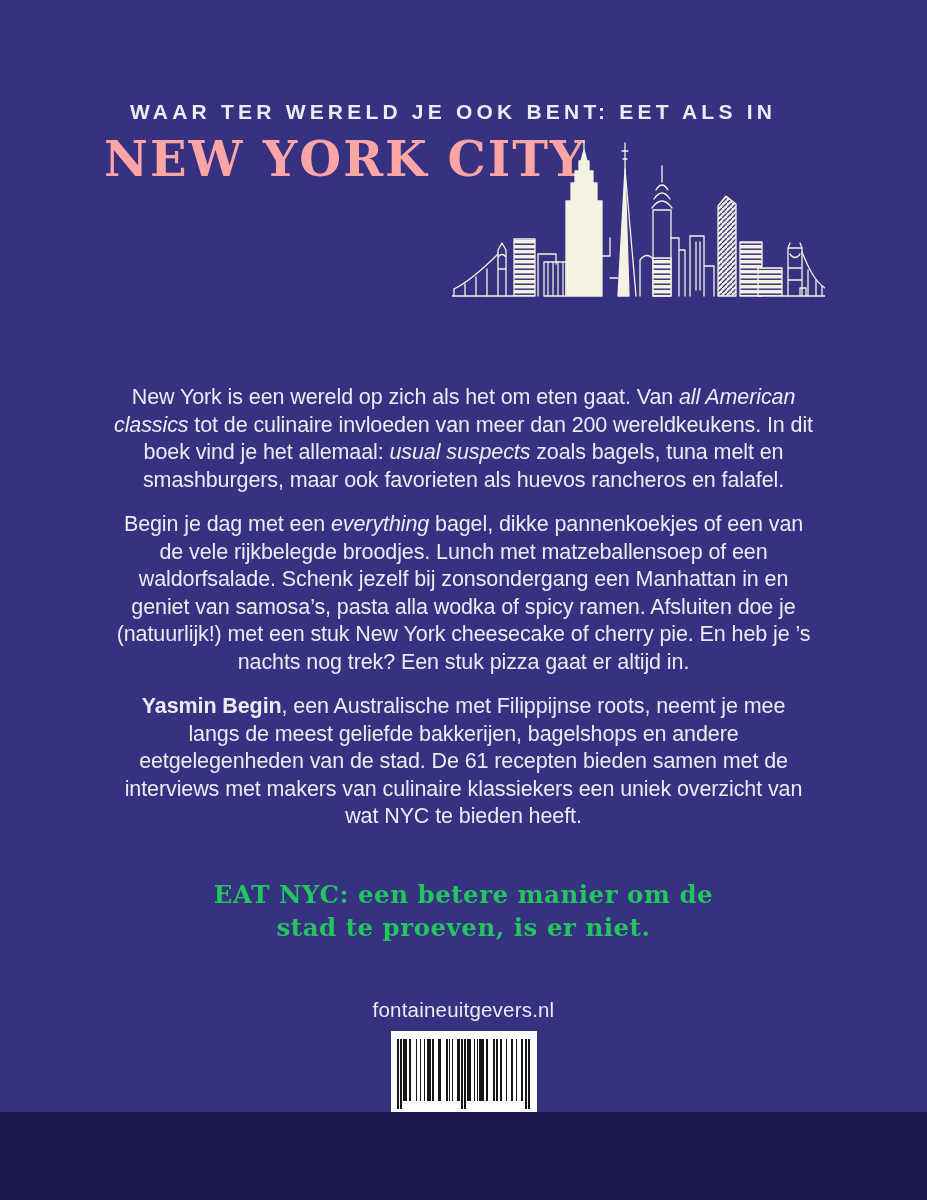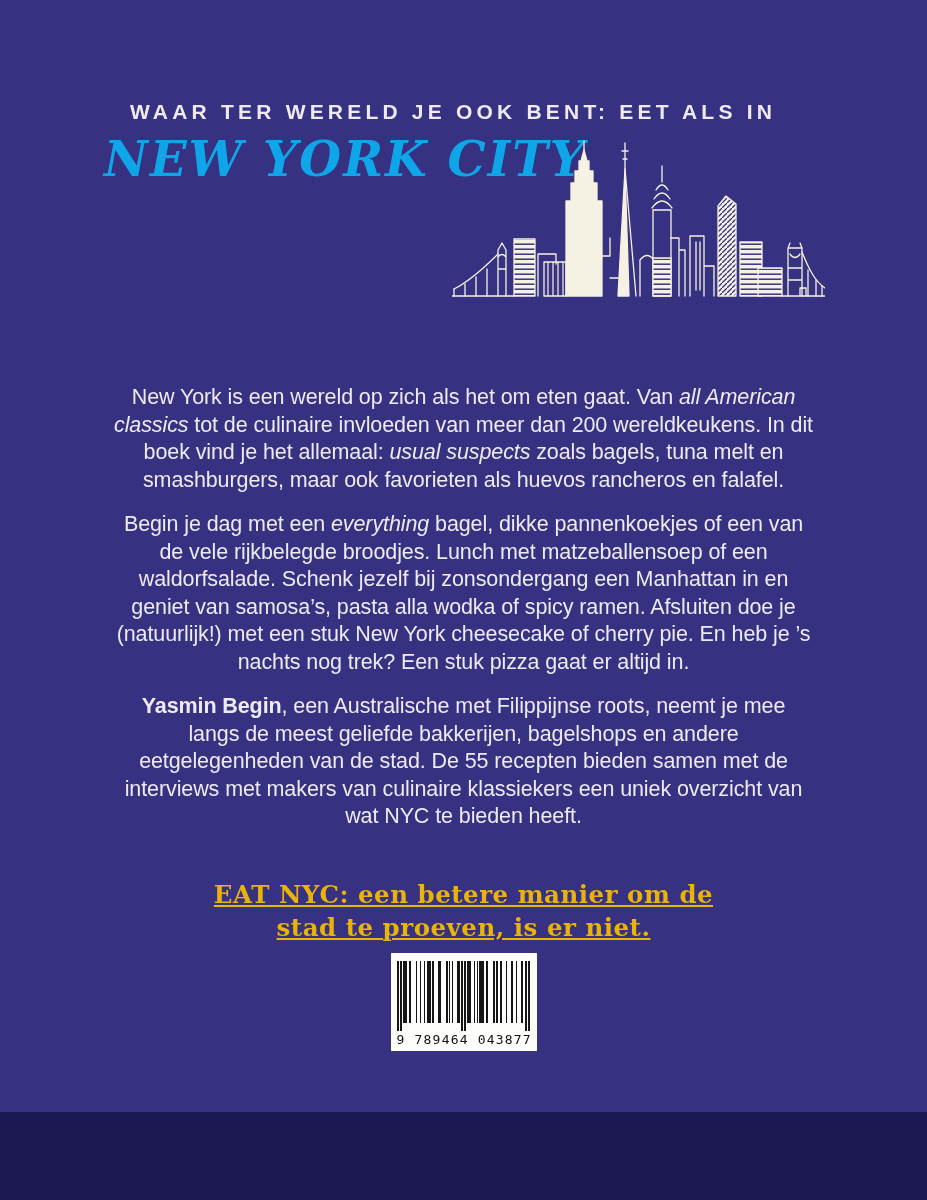--- a/index.html
+++ b/index.html
@@ -15,27 +15,26 @@
     position:absolute;left:130px;top:100px;
     color:#edeaf2;
     font-family:"Liberation Sans",sans-serif;
     font-weight:bold;
     font-size:21px;
     letter-spacing:4.2px;
     white-space:nowrap;
   }
   .title{
     position:absolute;left:104px;top:131px;
-    color:#0ea5e9;
+    color:#fca5a5;
     font-family:"DejaVu Serif","Liberation Serif",serif;
     font-weight:bold;
     font-size:48px;
     letter-spacing:2px;
     white-space:nowrap;
-    font-style:italic;
   }
   .skyline{
     position:absolute;left:452px;top:138px;
     width:373px;height:162px;
   }
   .content{
     position:absolute;top:340px;left:0;
     width:927px;
     text-align:center;
     margin-top:44px;
@@ -45,27 +44,26 @@
     margin:0 auto 17px auto;
     color:#edeaf2;
     font-size:21.5px;
     line-height:27.5px;
     letter-spacing:-0.1px;
   }
   .para .it{font-style:italic;}
   .para .b{font-weight:bold;}
   .callout{
     margin:47px auto 0 auto;
-    color:#eab308;
+    color:#22c55e;
     font-family:"DejaVu Serif","Liberation Serif",serif;
     font-weight:bold;
     font-size:24.5px;
     line-height:33px;
     letter-spacing:0.5px;
-    text-decoration:underline;
   }
   .website{
     margin:54px auto 0 auto;
     color:#edeaf2;
     font-size:20.5px;
     letter-spacing:0.2px;
   }
   .barcode-box{
     width:134px;
     margin:9px auto 0 auto;
@@ -149,28 +147,29 @@
       <path d="M350,114 C358,134 364,144 373,150"></path>
       <path d="M356,132 V158 M364,142 V158 M370,148 V158"></path>
       <path d="M330,158 H373 M348,158 V150 H354 V158"></path>
     </g>
   </svg>
 
   <div class="content">
     <div>
         <p class="para"><span>New York is een wereld op zich als het om eten gaat. Van </span><span class="it">all American classics</span><span> tot de culinaire invloeden van meer dan 200 wereldkeukens. In dit boek vind je het allemaal: </span><span class="it">usual suspects</span><span> zoals bagels, tuna melt en smashburgers, maar ook favorieten als huevos rancheros en falafel.</span></p>
         <p class="para"><span>Begin je dag met een </span><span class="it">everything</span><span> bagel, dikke pannenkoekjes of een van de vele rijkbelegde broodjes. Lunch met matzeballensoep of een waldorfsalade. Schenk jezelf bij zonsondergang een Manhattan in en geniet van samosa’s, pasta alla wodka of spicy ramen. Afsluiten doe je (natuurlijk!) met een stuk New York cheesecake of cherry pie. En heb je ’s nachts nog trek? Een stuk pizza gaat er altijd in.</span></p>
-        <p class="para"><span class="b">Yasmin Begin</span><span>, een Australische met Filippijnse roots, neemt je mee langs de meest geliefde bakkerijen, bagelshops en andere eetgelegenheden van de stad. De 55 recepten bieden samen met de interviews met makers van culinaire klassiekers een uniek overzicht van wat NYC te bieden heeft.</span></p>
+        <p class="para"><span class="b">Yasmin Begin</span><span>, een Australische met Filippijnse roots, neemt je mee langs de meest geliefde bakkerijen, bagelshops en andere eetgelegenheden van de stad. De 61 recepten bieden samen met de interviews met makers van culinaire klassiekers een uniek overzicht van wat NYC te bieden heeft.</span></p>
       </div>
 
     <div class="callout">
       <div>EAT NYC: een betere manier om de</div>
       <div>stad te proeven, is er niet.</div>
     </div>
 
+    <div class="website">fontaineuitgevers.nl</div>
 
     <div class="barcode-box">
       <div class="barcode-bars">
           <div class="module on guard"></div>
           <div class="module guard"></div>
           <div class="module on guard"></div>
           <div class="module"></div>
           <div class="module on"></div>
           <div class="module on"></div>
           <div class="module on"></div>

